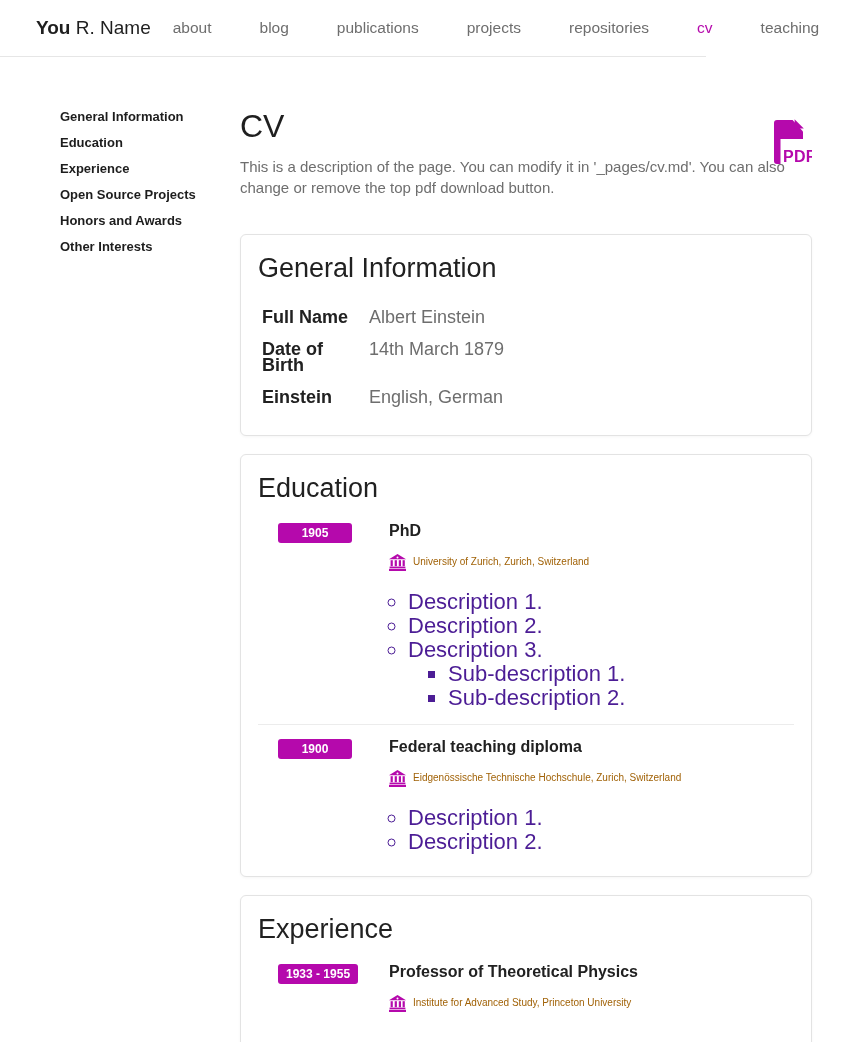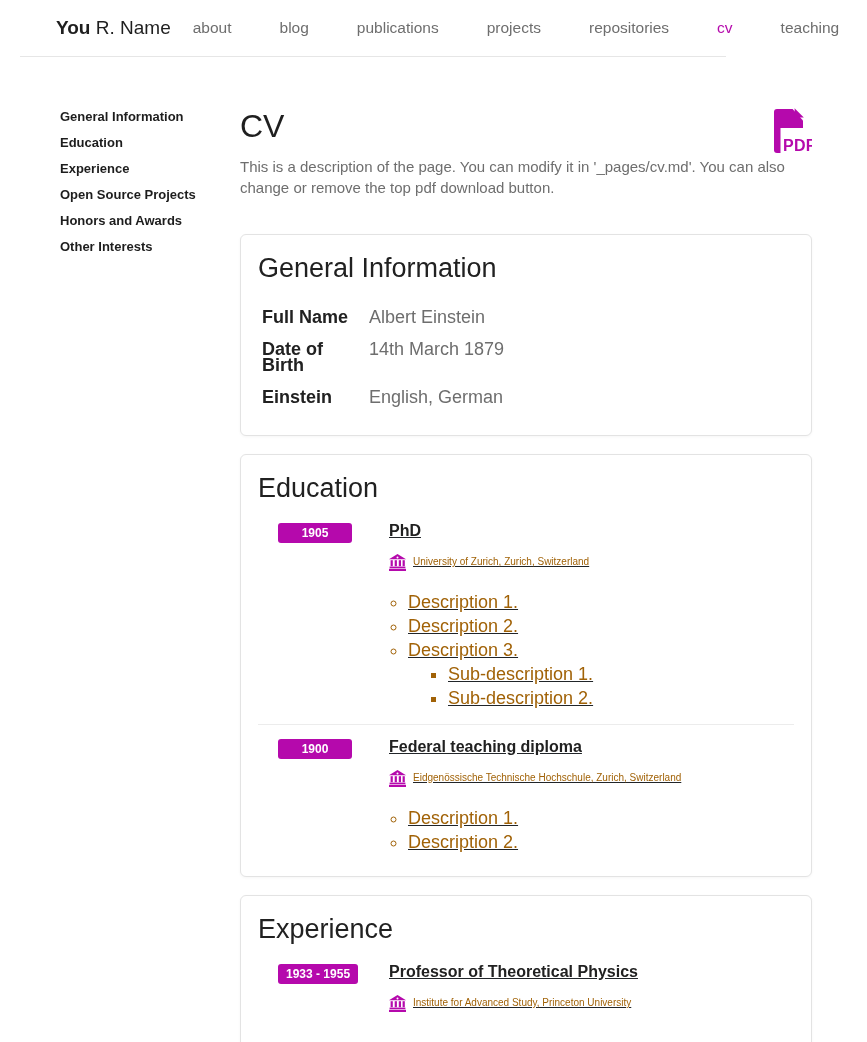--- a/index.html
+++ b/index.html
@@ -6,21 +6,21 @@
   html,body { background:#fff; }
   body {
     width:867px; height:1042px; position:relative; overflow:hidden;
     font-family:"Liberation Sans", sans-serif; color:#212529;
   }
 
   
   .navbar {
     position:absolute; top:0; left:0; width:706px; height:57px;
     display:flex; align-items:center; padding:0 22px 0 36px;
-    background:#fff; border-bottom:1px solid #e6e6e6;margin-left:20px;
+    background:#fff; border-bottom:1px solid #e6e6e6;
   }
   .brand { font-size:19px; color:#1f1f1f; text-decoration:none; white-space:nowrap; cursor:pointer; }
   .brand b { font-weight:700; }
   .nav-links { display:flex; align-items:center; list-style:none; margin-left:14px;gap:32px; }
   .nav-links a {
     display:block; padding:8px 8px; font-size:15.5px; color:#6e6e6e;
     text-decoration:none; white-space:nowrap; cursor:pointer;
   }
   .nav-links a.active { color:var(--accent); }
   .caret {
@@ -35,50 +35,50 @@
   .toc a {
     display:block; font-size:13px; font-weight:700; color:#1d1d1d;
     text-decoration:none; line-height:26px; cursor:pointer;
   }
 
   
   .main { position:absolute; left:240px; top:95px; width:572px; }
   .post-header { position:relative; }
   .page-title { font-size:32px; font-weight:400; color:#1f1f1f; margin-top:12px; line-height:38px; }
   .page-desc { margin-top:11px; font-size:15px; line-height:21px; color:#6e6e6e; width:575px; }
-  .pdf-btn { position:absolute; right:0; top:0; display:block; line-height:0; cursor:pointer; text-decoration:none; }
+  .pdf-btn { position:absolute; right:0; top:11px; display:block; line-height:0; cursor:pointer; text-decoration:none; }
 
   
   .card {
     border:1px solid #e3e3e3; border-radius:6px; background:#fff;
     box-shadow:0 1px 3px rgba(0,0,0,.04);
     padding:16px 17px 22px 17px; margin-top:36px;
   }
   .card + .card, .card.gap { margin-top:18px; }
   .card h2 { font-size:27px; font-weight:400; color:#212121; line-height:34px; margin-bottom:16px; }
 
   
   .info-row { display:flex; padding:8px 4px; font-size:18px; line-height:16px; }
   .info-label { width:107px; font-weight:700; color:#212121; flex:0 0 107px; }
   .info-value { color:#6e6e6e; }
 
   
-  .entry { display:flex; margin-top:12px;text-decoration:underline; }
+  .entry { display:flex; margin-top:12px; }
   .entry-year { flex:0 0 131px; padding-left:20px; }
   .badge {
     display:inline-block; min-width:74px; text-align:center;
     background:var(--accent); color:#fff; font-size:12px; font-weight:700;
     line-height:14px; padding:3px 8px; border-radius:3px; margin-top:2px;
     white-space:nowrap;
   }
   .entry-body { flex:1; min-width:0; }
   .entry-title { font-size:16px; font-weight:700; color:#212121; line-height:20px; }
   .entry-inst { display:flex; margin-top:9px; font-size:10px; line-height:24px; color:#a16207; }
   .entry-inst .inst-icon { flex:0 0 17px; margin:4px 7px 0 0; line-height:0; }
-  .entry-list { margin:16px 0 0 0; padding-left:19px; color:#a16207; font-size:18px; }
+  .entry-list { margin:16px 0 0 0; padding-left:19px; color:#4c1d95; font-size:22px; }
   .entry-list li { line-height:24px; list-style-type:circle; }
   .entry-list ul { padding-left:40px; }
   .entry-list ul li { list-style-type:square; }
   .divider { border:none; border-top:1px solid #ececec; margin:14px 0 10px 0; }
 
   .experience-card { min-height:200px; }
 </style>
 </head>
 <body>
 

